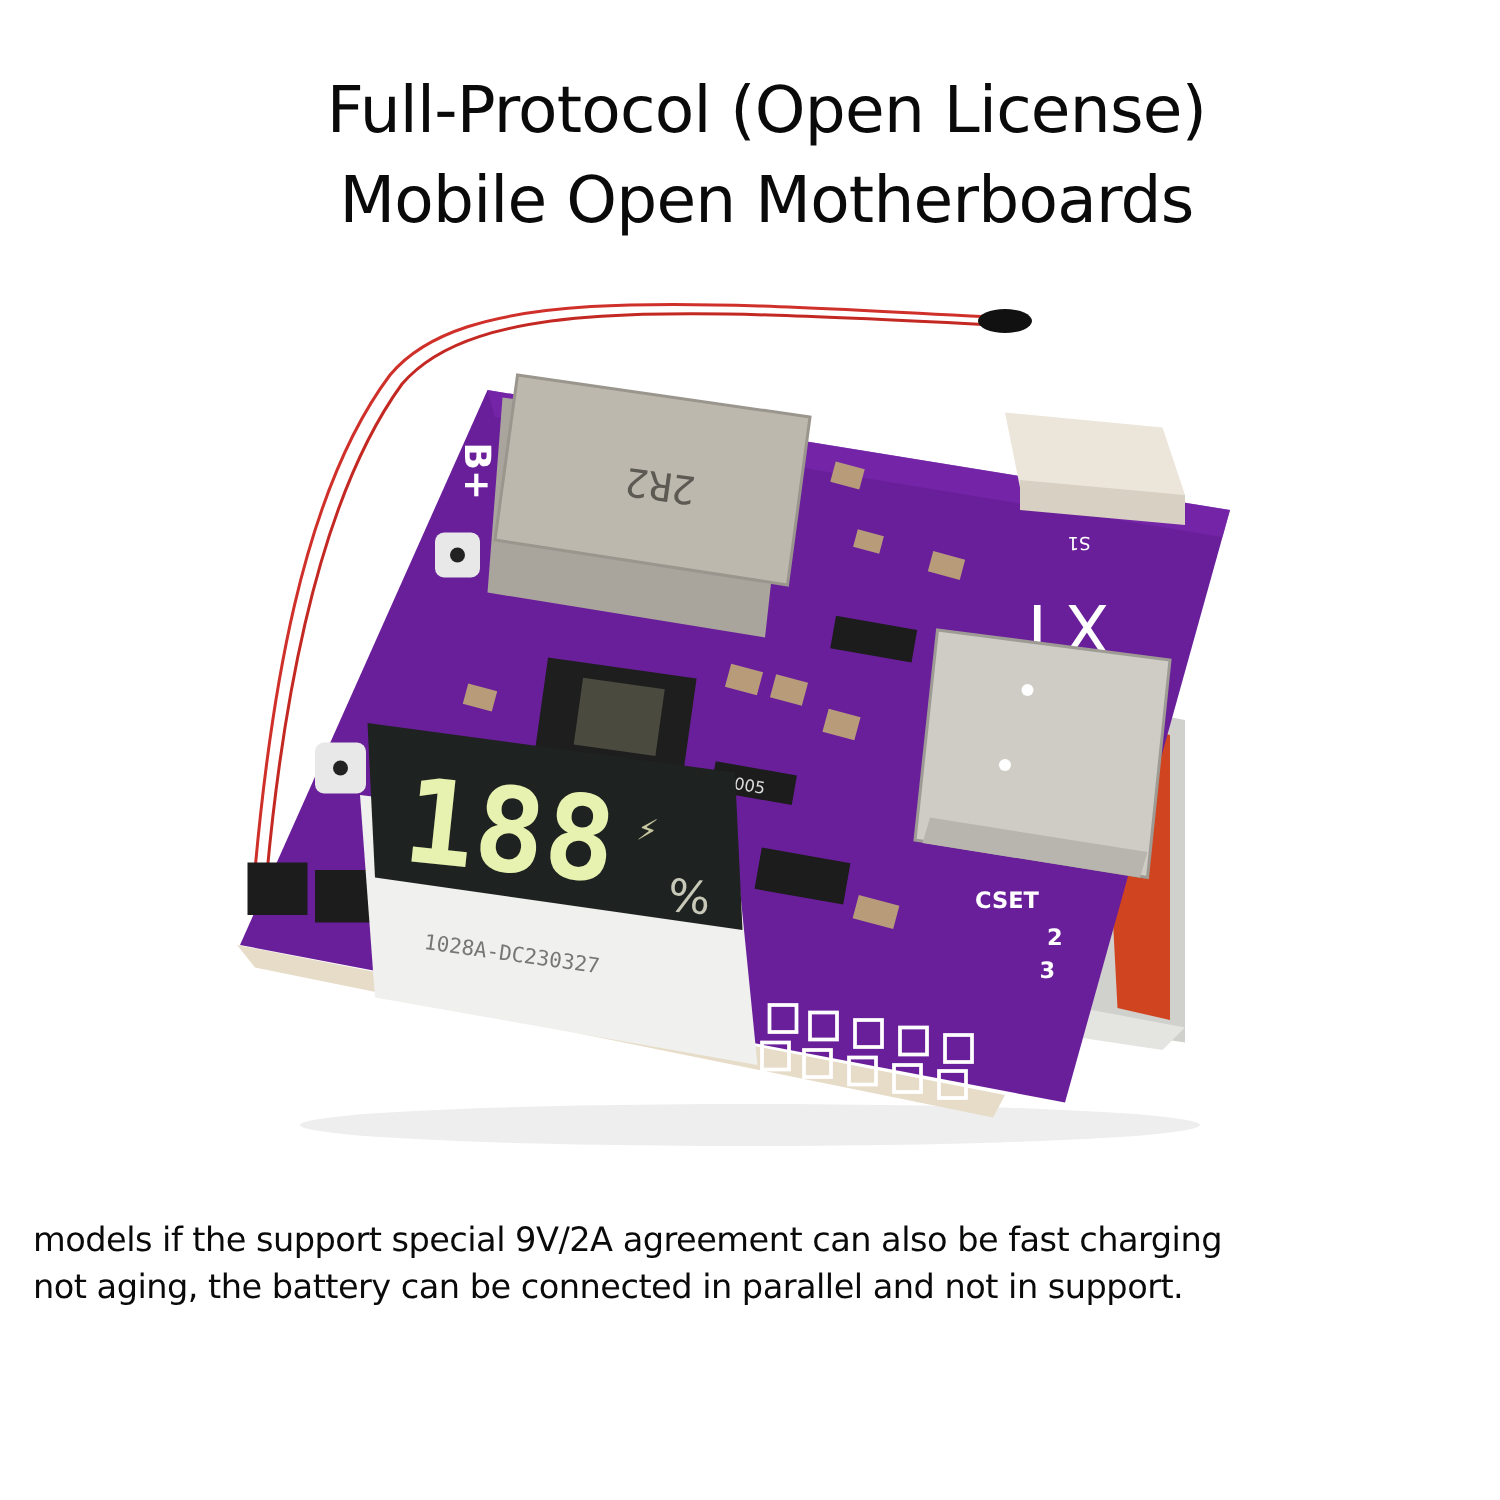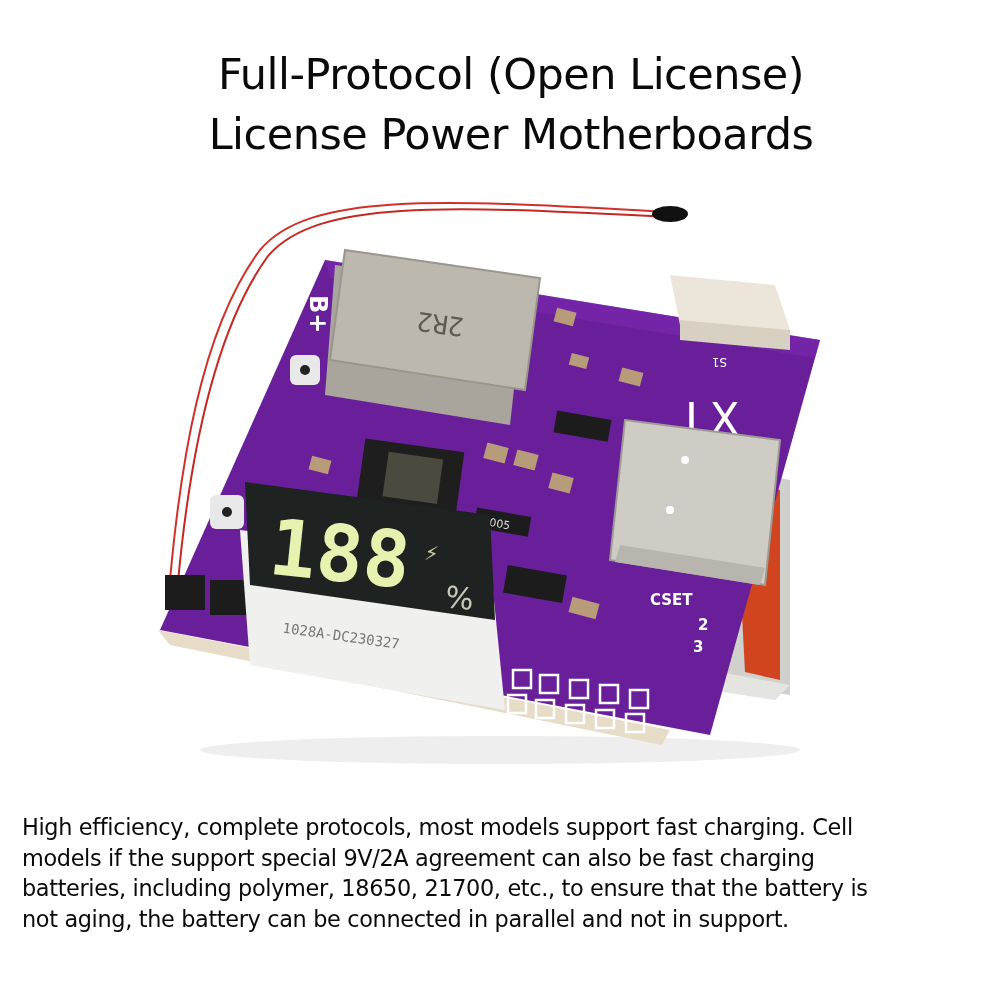--- a/index.html
+++ b/index.html
@@ -8,21 +8,21 @@
   .title div { white-space: nowrap; margin-left: 22px; }
   .desc { position: absolute; left: 22px; top: 812px; width: 965px; font-size: 22.4px; line-height: 30.5px; letter-spacing: -0.35px; }
   .desc div { white-space: nowrap; }
   .product { position: absolute; left: 150px; top: 190px; width: 700px; height: 580px; }
 </style>
 </head>
 <body>
 
 <div class="title">
   <div>Full-Protocol (Open License)</div>
-  <div>License Power Motherboards</div>
+  <div>Mobile Open Motherboards</div>
 </div>
 
 <div class="product">
   <svg width="700" height="580" viewBox="0 0 700 580" xmlns="http://www.w3.org/2000/svg">
 
     <ellipse cx="350" cy="560" rx="300" ry="14" fill="#eeeeee"></ellipse>
 
     <g>
       <path d="M520 22 C 300 10, 160 0, 110 60 C 50 140, 30 280, 20 390" stroke="#d0302a" stroke-width="2" fill="none"></path>
       <path d="M520 27 C 300 16, 168 8, 118 66 C 60 146, 38 284, 28 392" stroke="#c42822" stroke-width="2" fill="none"></path>
@@ -112,17 +112,15 @@
       <rect x="358" y="505" width="18" height="18"></rect>
       <rect x="386" y="510" width="18" height="18"></rect>
       <rect x="416" y="515" width="18" height="18"></rect>
       <rect x="446" y="520" width="18" height="18"></rect>
       <rect x="476" y="524" width="18" height="18"></rect>
     </g>
   </svg>
 </div>
 
 <div class="desc">
-  <div>High efficiency, complete protocols, most models support fast charging. Cell</div>
   <div>models if the support special 9V/2A agreement can also be fast charging</div>
-  <div>batteries, including polymer, 18650, 21700, etc., to ensure that the battery is</div>
   <div>not aging, the battery can be connected in parallel and not in support.</div>
 </div>
 
 </body></html>

